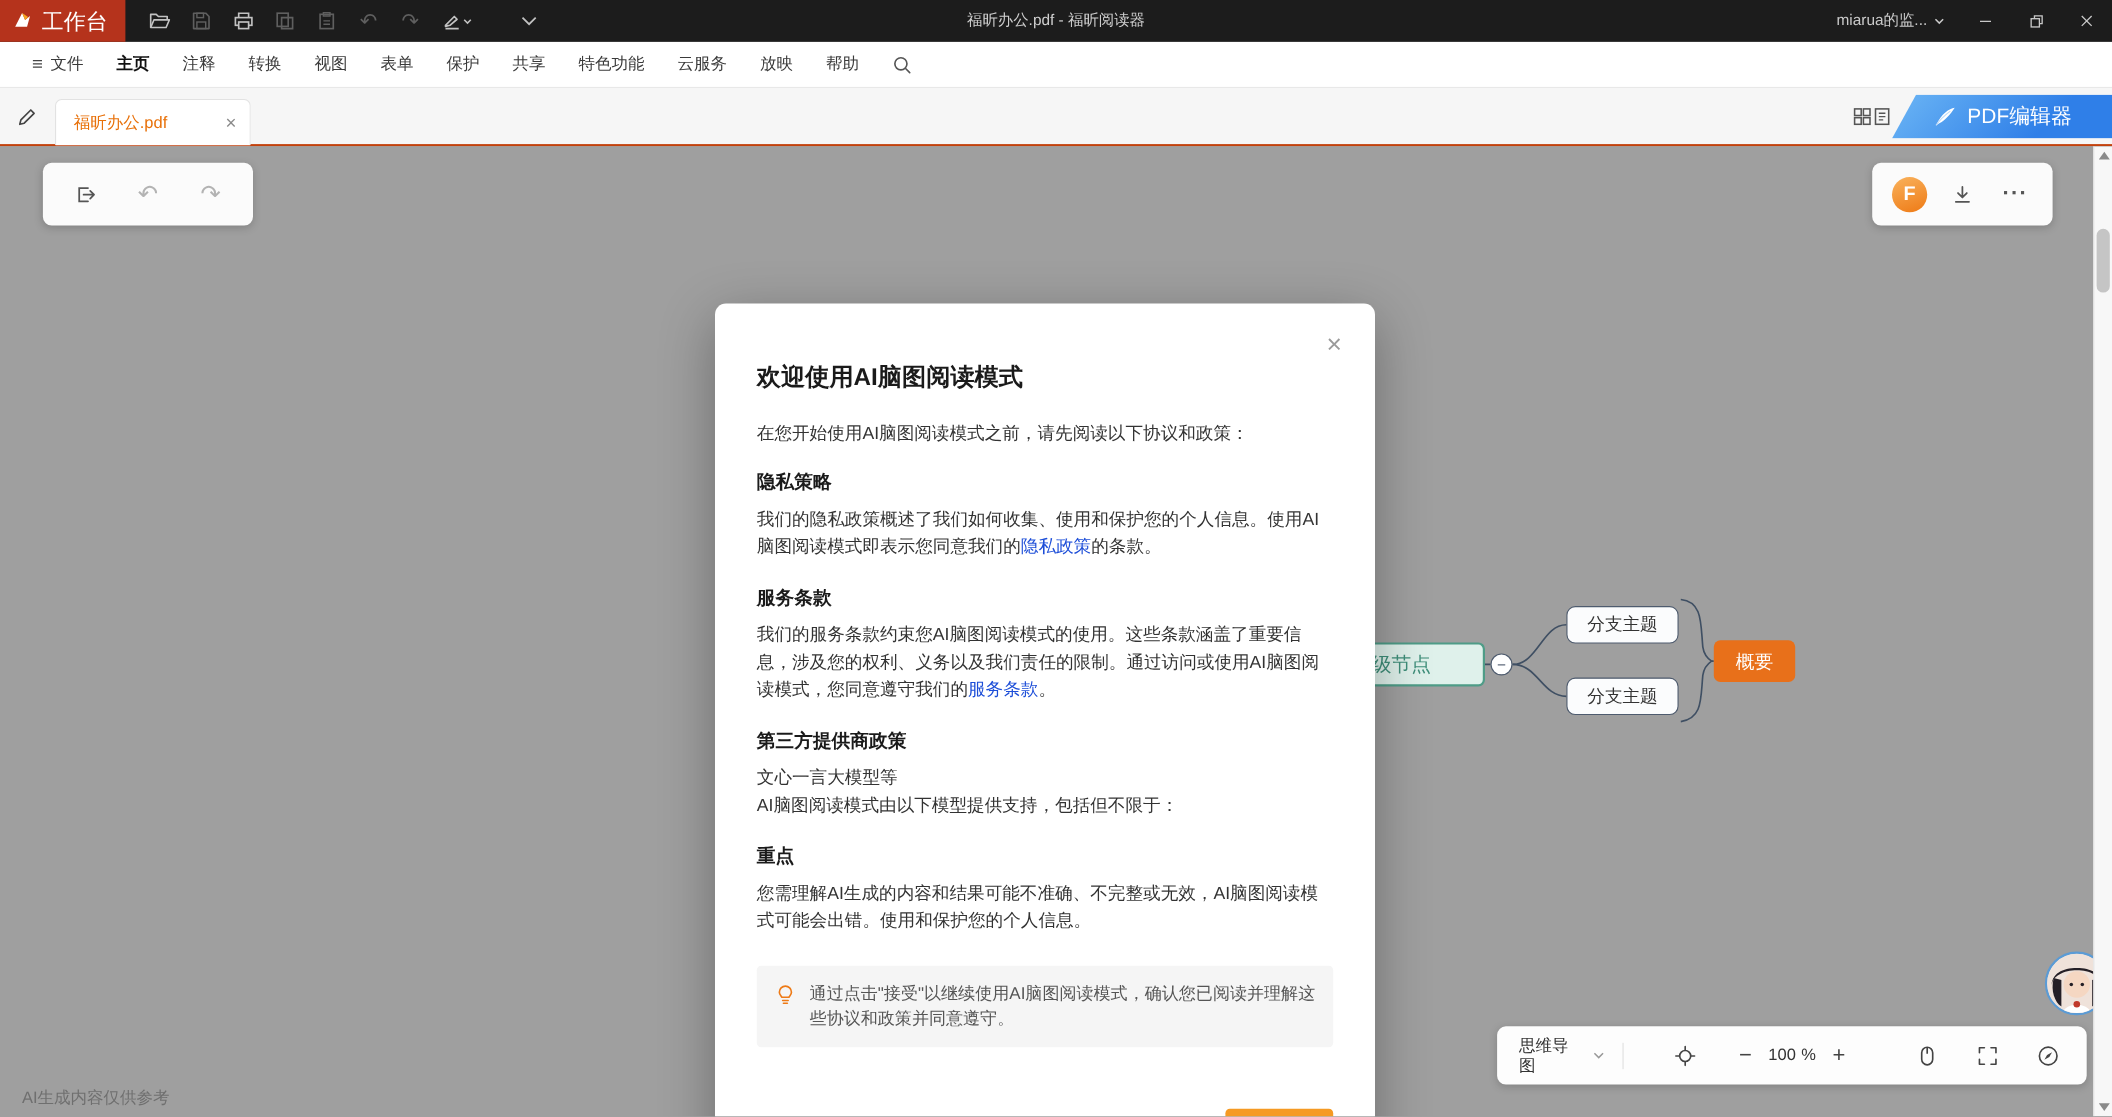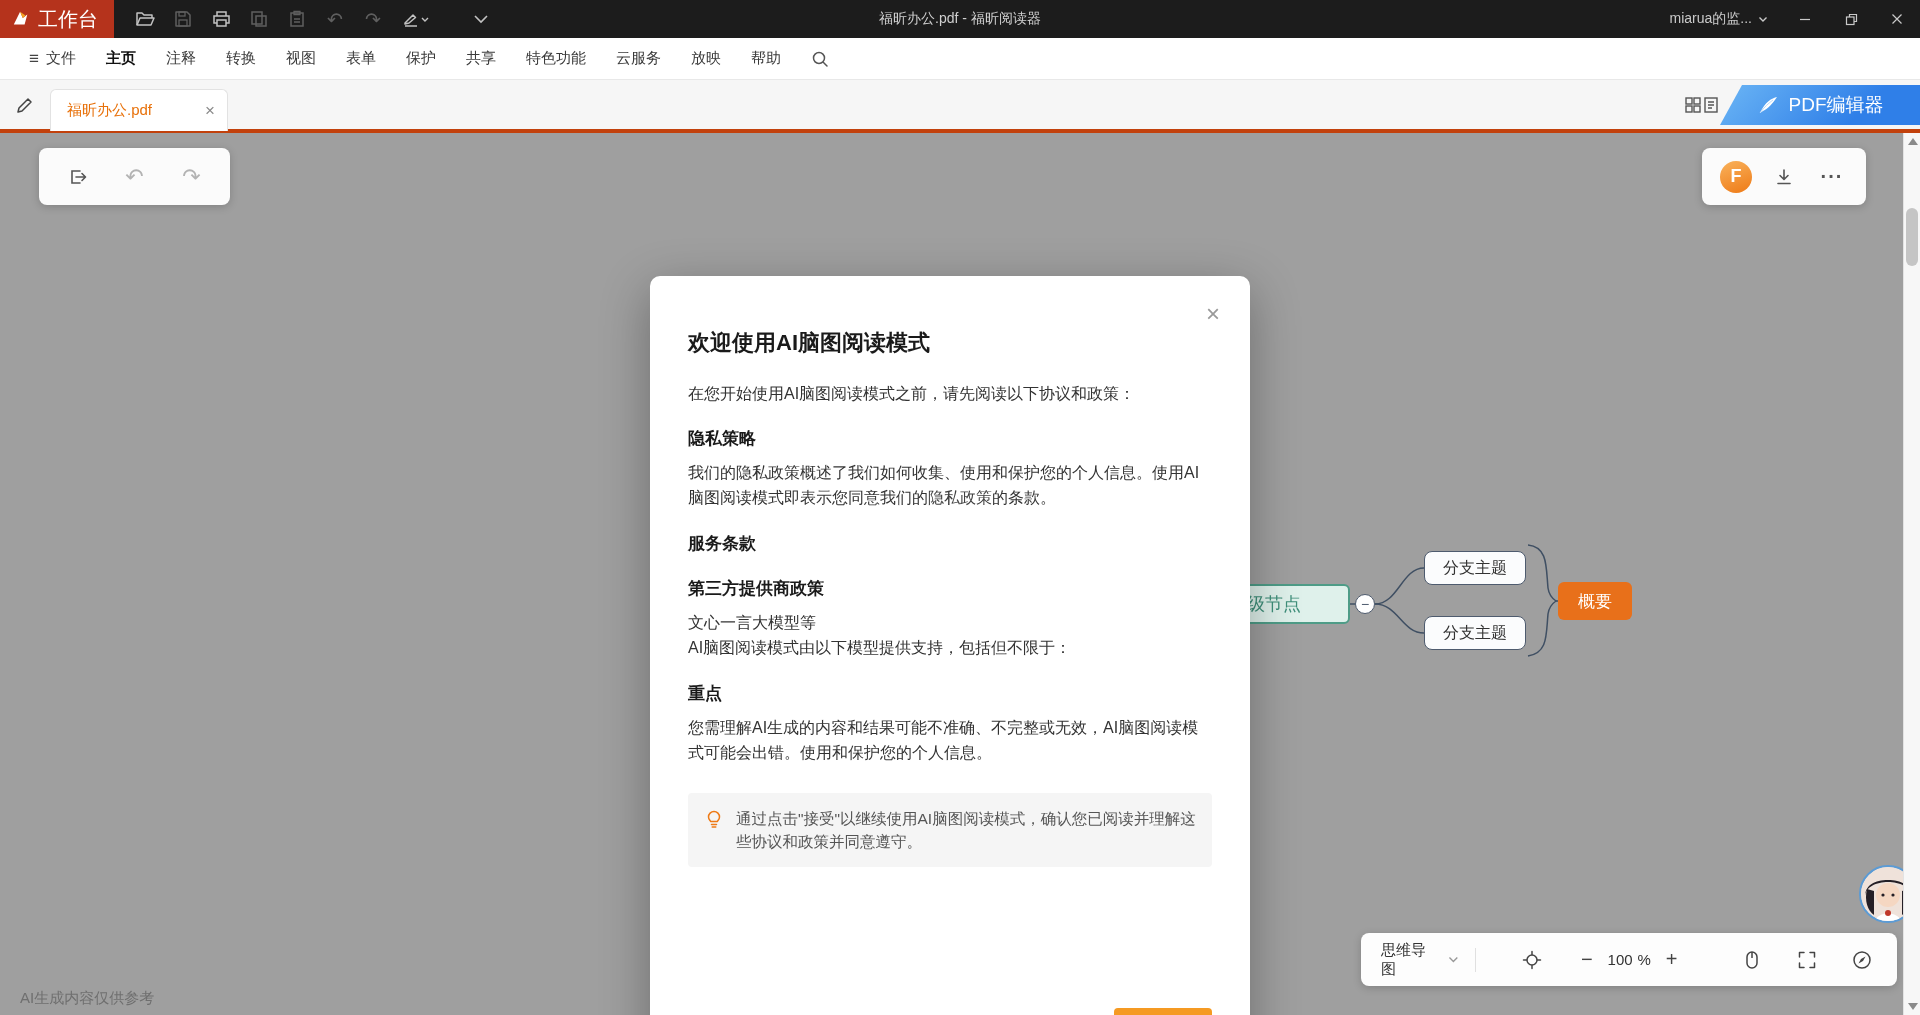--- a/index.html
+++ b/index.html
@@ -19,21 +19,21 @@
   .account { display:flex; align-items:center; gap:6px; font-size:14px; color:#c9c9c9; padding:0 14px; height:38px; }
   .win-btn { width:46px; height:38px; display:flex; align-items:center; justify-content:center; color:#c9c9c9; }
 
   
   .menubar { height:42px; background:#ffffff; display:flex; align-items:center; padding-left:14px; border-bottom:1px solid #e8e8e8; }
   .menu-item { font-size:15px; color:#3a3a3a; padding:0 15px; height:42px; display:flex; align-items:center; gap:7px; cursor:default; }
   .menu-item.active { font-weight:700; color:#111; }
   .menu-search { margin-left:6px; color:#555; width:36px; display:flex; justify-content:center; }
 
   
-  .tabbar { height:53px; background:#f6f6f6; display:flex; align-items:center; border-bottom:4px solid #c2410c; position:relative; }
+  .tabbar { height:53px; background:#f6f6f6; display:flex; align-items:center; border-bottom:2px solid #c2410c; position:relative; }
   .tab-pencil { width:50px; display:flex; justify-content:center; color:#444; }
   .doc-tab { width:178px; height:42px; margin-top:11px; background:#fff; border:1px solid #e2e2e2; border-bottom:none; border-radius:6px 6px 0 0; display:flex; align-items:center; padding:0 12px 0 16px; gap:8px; }
   .doc-tab .tab-label { color:#e8710a; font-size:15px; flex:1; white-space:nowrap; overflow:hidden; }
   .doc-tab .tab-close { color:#8a8a8a; font-size:17px; line-height:1; }
   .tabbar-right { margin-left:auto; display:flex; align-items:center; height:53px; }
   .view-icon { color:#555; display:flex; }
   .pdf-editor-btn { width:200px; height:40px; margin-top:1px; background:linear-gradient(135deg,#6cb6f5 0%,#2f7fe8 70%); clip-path:polygon(22px 0,100% 0,100% 100%,0 100%); color:#fff; font-size:19px; display:flex; align-items:center; justify-content:center; gap:10px; border:none; }
 
   
   .canvas { position:absolute; left:0; top:133px; width:1920px; height:882px; background:#9f9f9f; overflow:hidden; }
@@ -72,21 +72,21 @@
   .sb-arrow-down { position:absolute; bottom:5px; left:4px; width:0; height:0; border-left:5px solid transparent; border-right:5px solid transparent; border-top:7px solid #8a8a8a; }
   .sb-thumb { position:absolute; top:75px; left:2px; width:12px; height:58px; background:#c5c5c5; border-radius:6px; }
 
   
   .dialog { position:absolute; left:650px; top:143px; width:600px; height:816px; background:#fff; border-radius:10px; box-shadow:0 14px 50px rgba(0,0,0,.32); padding:52px 38px 36px; z-index:50; }
   .dialog-close { position:absolute; top:26px; right:30px; font-size:24px; color:#9a9a9a; line-height:1; cursor:default; }
   .dlg-title { font-size:22px; font-weight:700; color:#1a1a1a; margin-bottom:26px; }
   .dlg-intro { font-size:16px; color:#333; margin-bottom:22px; }
   .sec-h { font-size:17px; font-weight:700; color:#1a1a1a; margin:22px 0 10px; }
   .sec-b { font-size:16px; color:#333; line-height:25px; }
-  .lnk { color:#404040; text-decoration:none; }
+  .lnk { color:#1d4ed8; text-decoration:none; }
   .tip-box { margin-top:28px; background:#f5f5f5; border-radius:4px; padding:14px 16px; display:flex; gap:12px; align-items:flex-start; }
   .tip-text { font-size:15.5px; color:#555; line-height:23px; }
   .bulb { color:#ee7a16; margin-top:2px; flex:0 0 auto; }
   .accept-btn { position:absolute; right:38px; bottom:36px; width:98px; height:48px; background:#f59a23; border:none; border-radius:4px; color:#fff; font-size:17px; font-family:inherit; }
 
   svg { display:block; }
 </style>
 </head>
 <body>
 
@@ -401,20 +401,23 @@
       <span class="dialog-close">×</span>
       <div class="dlg-title">欢迎使用AI脑图阅读模式</div>
       <div class="dlg-intro">在您开始使用AI脑图阅读模式之前，请先阅读以下协议和政策：</div>
 
       <div class="sec-h">隐私策略</div>
       <div class="sec-b">
         <span>我们的隐私政策概述了我们如何收集、使用和保护您的个人信息。使用AI脑图阅读模式即表示您同意我们的</span><a class="lnk" href="#">隐私政策</a><span>的条款。</span>
       </div>
 
       <div class="sec-h">服务条款</div>
+      <div class="sec-b">
+        <span>我们的服务条款约束您AI脑图阅读模式的使用。这些条款涵盖了重要信息，涉及您的权利、义务以及我们责任的限制。通过访问或使用AI脑图阅读模式，您同意遵守我们的</span><a class="lnk" href="#">服务条款</a><span>。</span>
+      </div>
 
       <div class="sec-h">第三方提供商政策</div>
       <div class="sec-b">
         <div>文心一言大模型等</div>
         <div>AI脑图阅读模式由以下模型提供支持，包括但不限于：</div>
       </div>
 
       <div class="sec-h">重点</div>
       <div class="sec-b">您需理解AI生成的内容和结果可能不准确、不完整或无效，AI脑图阅读模式可能会出错。使用和保护您的个人信息。</div>
 

